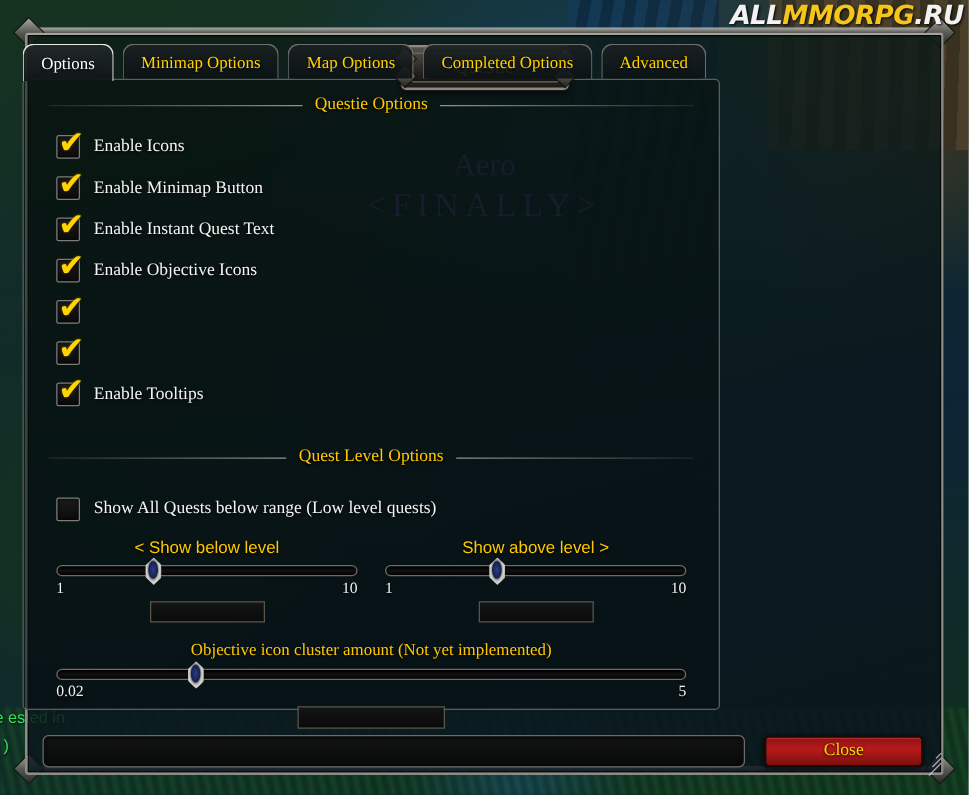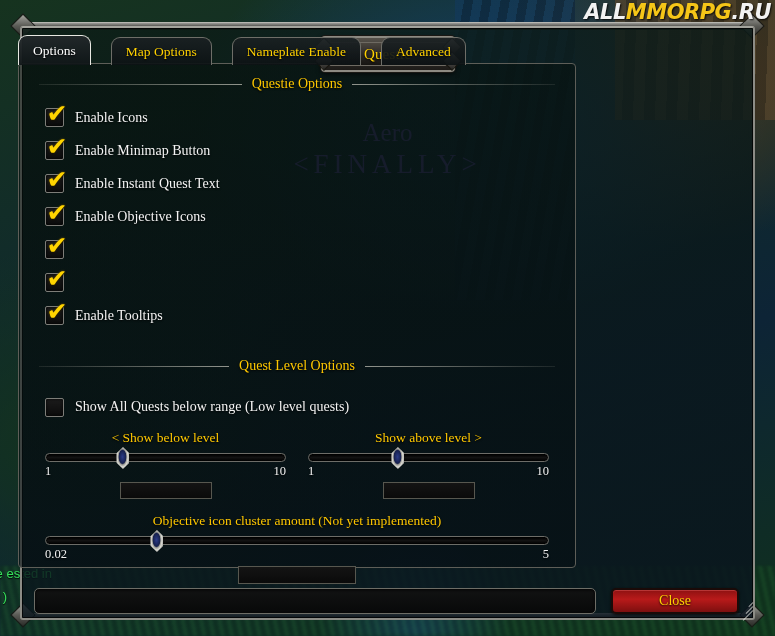--- a/index.html
+++ b/index.html
@@ -157,22 +157,22 @@
       rgba(9,20,30,.84) 100%);
     box-shadow: inset 0 0 0 1px rgba(0,0,0,.75);
     z-index: 25;
   }
 
   
   #tabs {
     position: absolute;
     top: 35px; left: 18px;
     display: flex;
-    align-items: flex-end;
-    gap: 20px;
+    align-items: flex-start;
+    gap: 7px;
     z-index: 40;
   }
   .tab {
     height: 28px;
     padding: 0 14px;
     display: flex;
     align-items: center;
     justify-content: center;
     border: 1px solid #6e6e68;
     border-bottom: none;
@@ -284,21 +284,21 @@
     padding-left: 26px;
     padding-right: 26px;
     gap: 22px;
   }
   .slider-block { flex: 1; }
 
   .slider-title {
     text-align: center;
     color: #ffc800;
     font-size: 13.5px;
-    font-family: Liberation Serif, serif;
+    font-family: Liberation Sans, sans-serif;
     text-shadow: 0 1px 2px #000;
     margin-bottom: 7px;
   }
 
   .slider-track {
     position: relative;
     height: 9px;
     background: linear-gradient(180deg, #000 0%, #121212 50%, #000 100%);
     border: 1px solid #6d6d68;
     border-radius: 5px;
@@ -481,22 +481,23 @@
     </div>
   </div>
 
   <div id="nameplate">
     <div class="np-name">Aero</div>
     <div class="np-guild">&lt;FINALLY&gt;</div>
   </div>
 
   <div id="tabs">
       <div class="tab active">Options</div>
+      <div class="tab">Minimap Options</div>
       <div class="tab">Map Options</div>
-      <div class="tab">Nameplate Enable</div>
+      <div class="tab">Completed Options</div>
       <div class="tab">Advanced</div>
     </div>
 
   <div id="content-panel">
 
     <div class="section-header">
       <div class="line"></div>
       <div class="stitle">Questie Options</div>
       <div class="line right"></div>
     </div>

